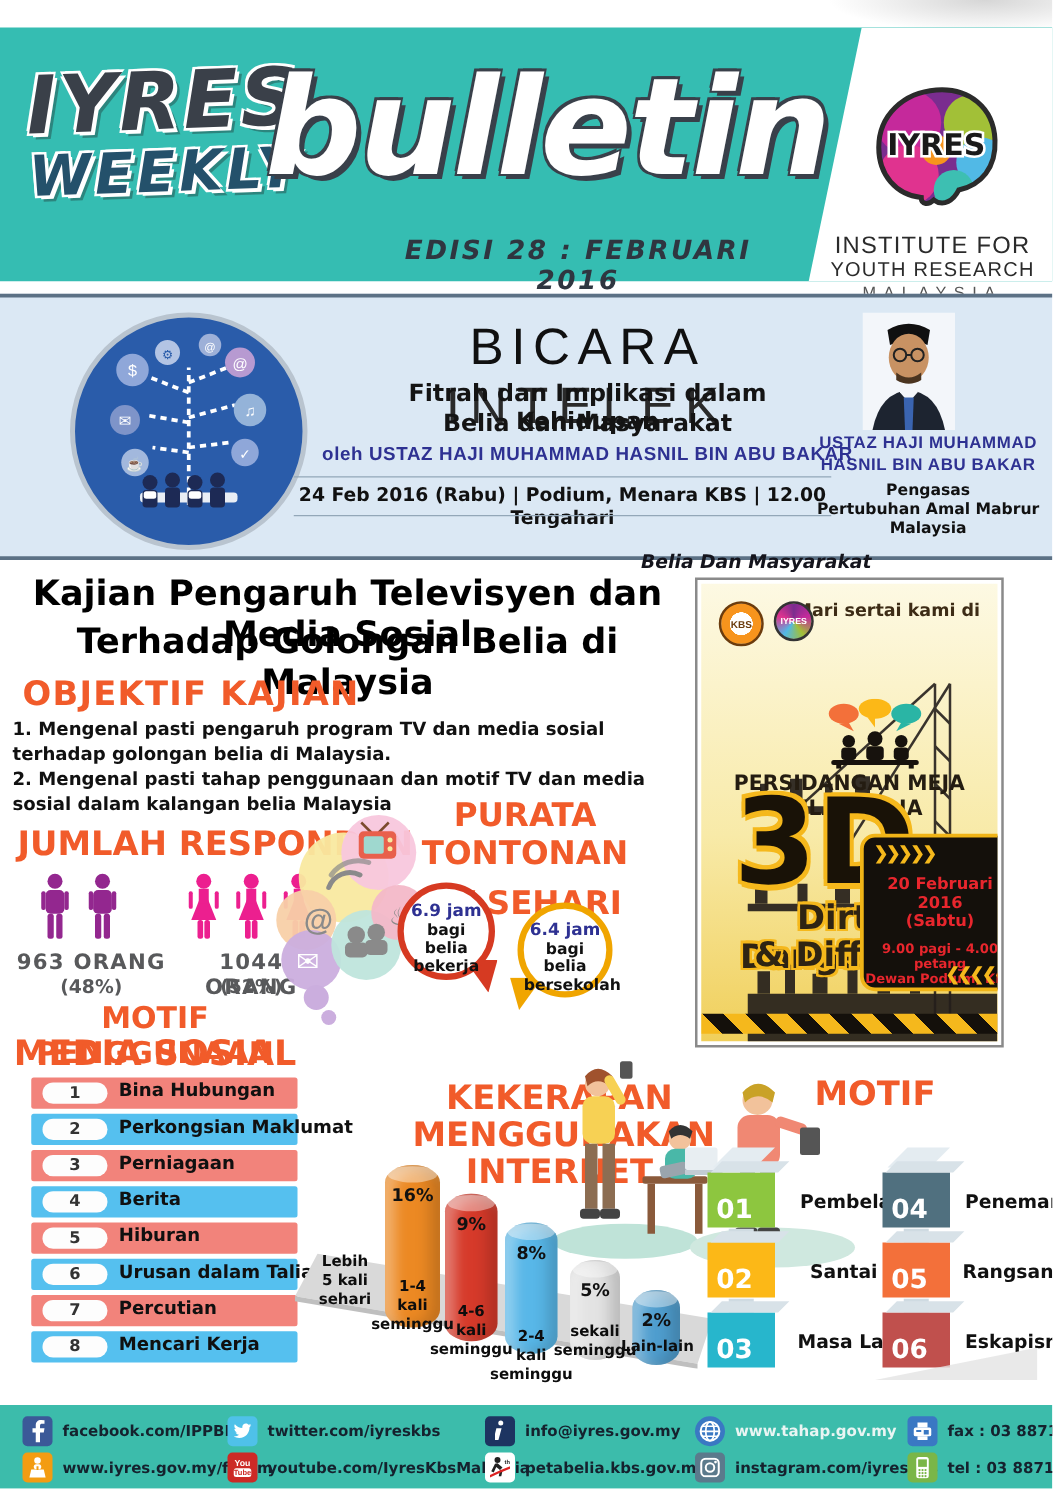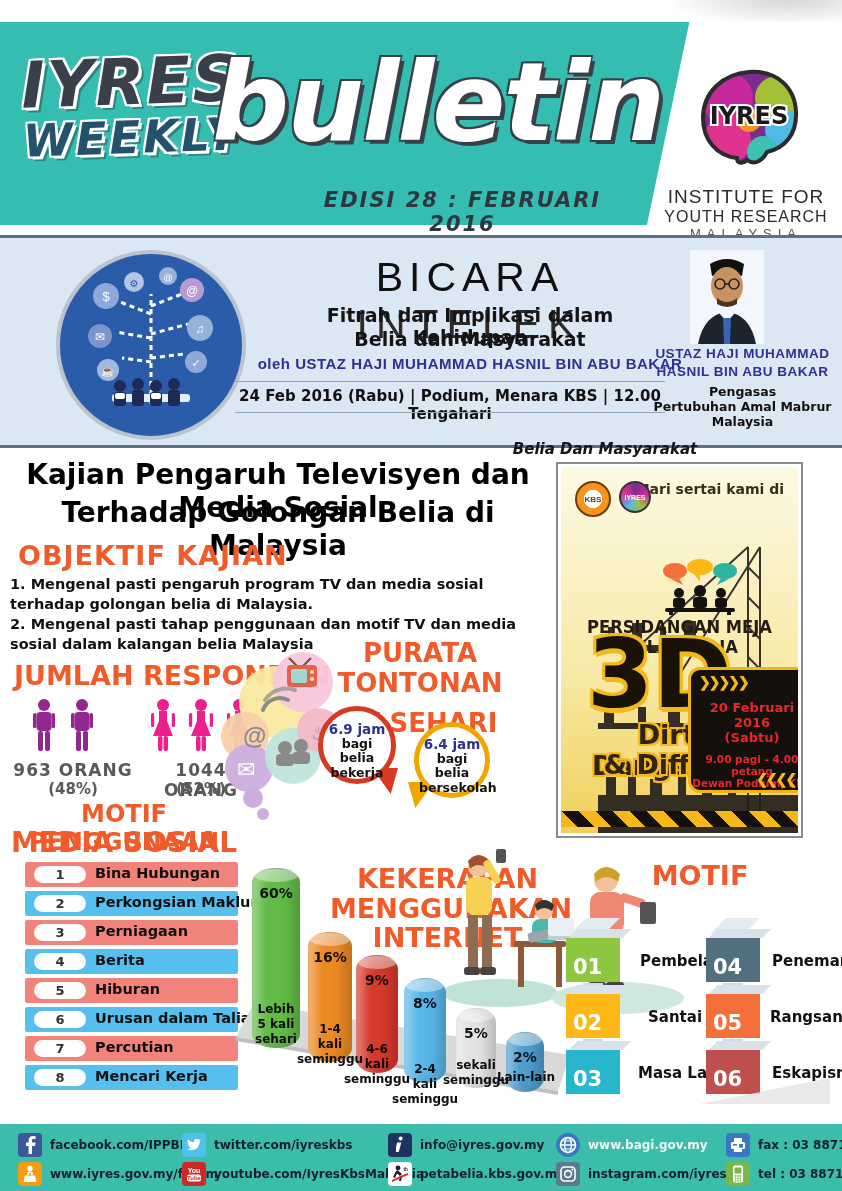--- a/index.html
+++ b/index.html
@@ -518,23 +518,20 @@
       <rect x="40" y="122" width="16" height="8" rx="3" fill="#444"></rect>
     <rect x="74" y="96" width="52" height="6" rx="2" fill="#8a5a3b"></rect>
     <rect x="78" y="102" width="6" height="40" fill="#8a5a3b"></rect>
       <rect x="116" y="102" width="6" height="40" fill="#8a5a3b"></rect>
     <circle cx="104" cy="66" r="9" fill="#f2c29b"></circle>
       <path d="M95 60 Q104 50 114 60 L112 66 Q104 60 97 66 Z" fill="#333"></path>
     <rect x="92" y="74" width="26" height="24" rx="8" fill="#49b8a8"></rect>
     <rect x="88" y="86" width="22" height="10" rx="3" fill="#9aa5ad" transform="rotate(-12 99 91)"></rect>
   </svg>
 
-  <div class="cyl" style="left: 252px; top: 868px; width: 48px; height: 180px; background-color: rgb(98, 187, 70);">
-    <div class="val">60%</div>
-    </div>
   <div class="cyl" style="left: 308px; top: 932px; width: 44px; height: 130px; background-color: rgb(236, 137, 35);">
     <div class="val">16%</div>
     </div>
   <div class="cyl" style="left: 356px; top: 955px; width: 42px; height: 118px; background-color: rgb(214, 58, 42);">
     <div class="val">9%</div>
     </div>
   <div class="cyl" style="left: 404px; top: 978px; width: 42px; height: 105px; background-color: rgb(88, 183, 232);">
     <div class="val">8%</div>
     </div>
   <div class="cyl" style="left: 456px; top: 1008px; width: 40px; height: 80px; background-color: rgb(227, 227, 227);">
@@ -655,21 +652,21 @@
     <div class="fcell" style="left:556px; top:9px;">
       <div class="ficon" style="border-radius: 50%; background-color: rgb(58, 120, 195);">
         <svg width="18" height="18" viewBox="0 0 18 18">
             <circle cx="9" cy="9" r="7.5" fill="none" stroke="#fff" stroke-width="1.6"></circle>
             <ellipse cx="9" cy="9" rx="3.4" ry="7.5" fill="none" stroke="#fff" stroke-width="1.4"></ellipse>
             <line x1="1.5" y1="9" x2="16.5" y2="9" stroke="#fff" stroke-width="1.4"></line>
             <line x1="2.5" y1="5" x2="15.5" y2="5" stroke="#fff" stroke-width="1.2"></line>
             <line x1="2.5" y1="13" x2="15.5" y2="13" stroke="#fff" stroke-width="1.2"></line>
           </svg>
       </div>
-      <div class="flabel light">www.bagi.gov.my</div>
+      <div class="flabel light">www.tahap.gov.my</div>
     </div>
     <div class="fcell" style="left:726px; top:9px;">
       <div class="ficon" style="background-color: rgb(58, 120, 195);">
         <svg width="16" height="16" viewBox="0 0 16 16">
             <rect x="4" y="1" width="8" height="4" fill="#fff"></rect>
             <rect x="1" y="5" width="14" height="7" rx="1.5" fill="#fff"></rect>
             <rect x="3" y="7" width="4" height="1.6" fill="#3a78c3"></rect>
             <rect x="9" y="7" width="4" height="3.6" fill="#3a78c3"></rect>
             <rect x="4" y="12" width="8" height="3" fill="#fff"></rect>
           </svg>

